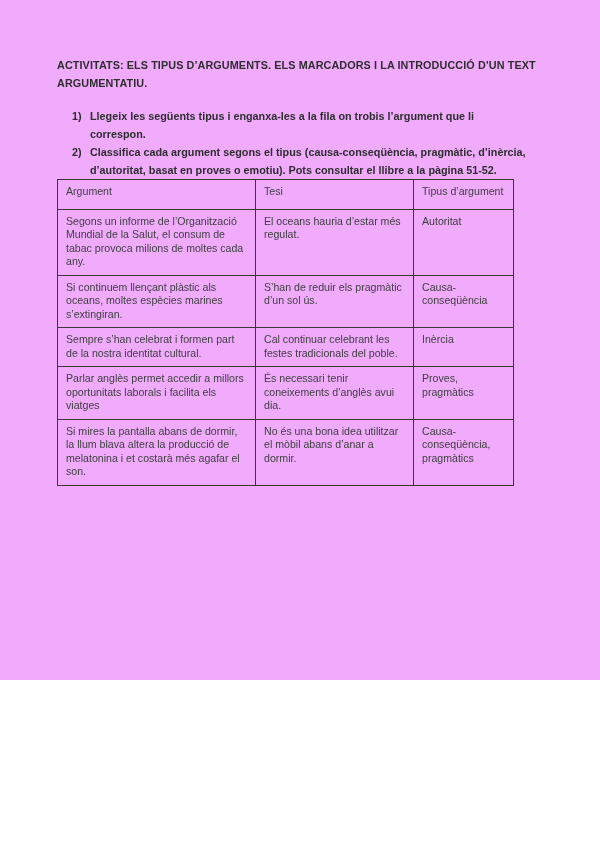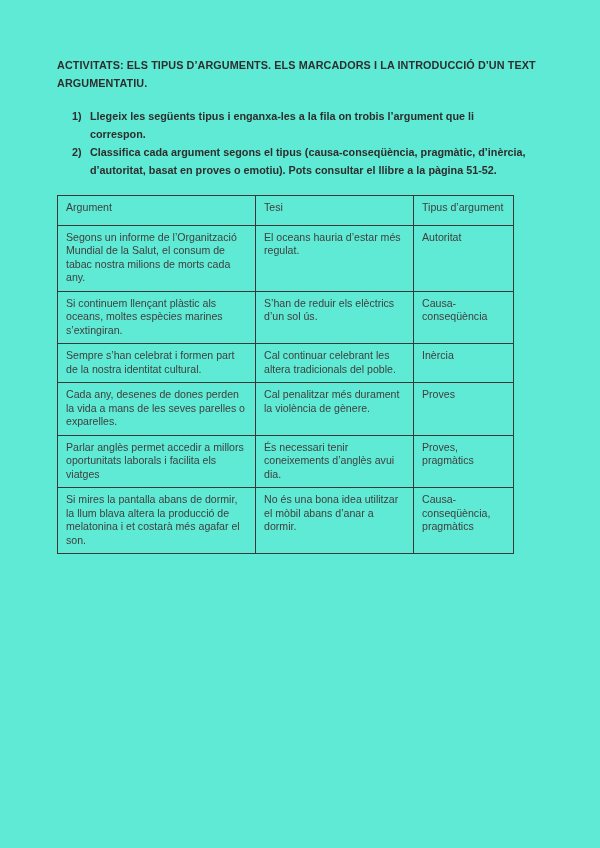--- a/index.html
+++ b/index.html
@@ -10,22 +10,22 @@
   body {
     width: 600px;
     height: 848px;
     font-family: "Liberation Sans", "DejaVu Sans", sans-serif;
     color: #3f3f3f;
     overflow: hidden;
   }
   .page {
     position: relative;
     width: 600px;
-    height: 848px;
-    background: #5eead4;
+    height: 680px;
+    background: #f0abfc;
     box-sizing: border-box;
     padding: 56px 30px 0 57px;
   }
   .doc-title {
     width: 502px;
     font-size: 10.8px;
     font-weight: bold;
     color: #2e2e2e;
     line-height: 18px;
     letter-spacing: 0.1px;
@@ -45,21 +45,21 @@
   }
   .instruction-number {
     flex: 0 0 18px;
     margin-left: 15px;
     text-align: left;
   }
   .instruction-text {
     width: 436px;
   }
   table.args-table {
-    margin-top: 16px;
+    margin-top: 0;
     border-collapse: collapse;
     table-layout: fixed;
     width: 456px;
   }
   table.args-table col.c-argument { width: 198px; }
   table.args-table col.c-tesi     { width: 158px; }
   table.args-table col.c-tipus    { width: 100px; }
   table.args-table th,
   table.args-table td {
     border: 1.5px solid #383838;
@@ -104,38 +104,33 @@
     </colgroup>
     <thead>
       <tr>
         <th class="h-argument">Argument</th>
         <th class="h-tesi">Tesi</th>
         <th class="h-tipus">Tipus d’argument</th>
       </tr>
     </thead>
     <tbody>
       <tr>
-        <td class="cell-argument">Segons un informe de l’Organització Mundial de la Salut, el consum de tabac nostra milions de morts cada any.</td>
+        <td class="cell-argument">Segons un informe de l’Organització Mundial de la Salut, el consum de tabac provoca milions de moltes cada any.</td>
         <td class="cell-tesi">El oceans hauria d’estar més regulat.</td>
         <td class="cell-tipus">Autoritat</td>
       </tr>
       <tr>
         <td class="cell-argument">Si continuem llençant plàstic als oceans, moltes espècies marines s’extingiran.</td>
-        <td class="cell-tesi">S’han de reduir els elèctrics d’un sol ús.</td>
+        <td class="cell-tesi">S’han de reduir els pragmàtic d’un sol ús.</td>
         <td class="cell-tipus">Causa-conseqüència</td>
       </tr>
       <tr>
         <td class="cell-argument">Sempre s’han celebrat i formen part de la nostra identitat cultural.</td>
-        <td class="cell-tesi">Cal continuar celebrant les altera tradicionals del poble.</td>
+        <td class="cell-tesi">Cal continuar celebrant les festes tradicionals del poble.</td>
         <td class="cell-tipus">Inèrcia</td>
-      </tr>
-      <tr>
-        <td class="cell-argument">Cada any, desenes de dones perden la vida a mans de les seves parelles o exparelles.</td>
-        <td class="cell-tesi">Cal penalitzar més durament la violència de gènere.</td>
-        <td class="cell-tipus">Proves</td>
       </tr>
       <tr>
         <td class="cell-argument">Parlar anglès permet accedir a millors oportunitats laborals i facilita els viatges</td>
         <td class="cell-tesi">És necessari tenir coneixements d’anglès avui dia.</td>
         <td class="cell-tipus">Proves, pragmàtics</td>
       </tr>
       <tr>
         <td class="cell-argument">Si mires la pantalla abans de dormir, la llum blava altera la producció de melatonina i et costarà més agafar el son.</td>
         <td class="cell-tesi">No és una bona idea utilitzar el mòbil abans d’anar a dormir.</td>
         <td class="cell-tipus">Causa-conseqüència, pragmàtics</td>

